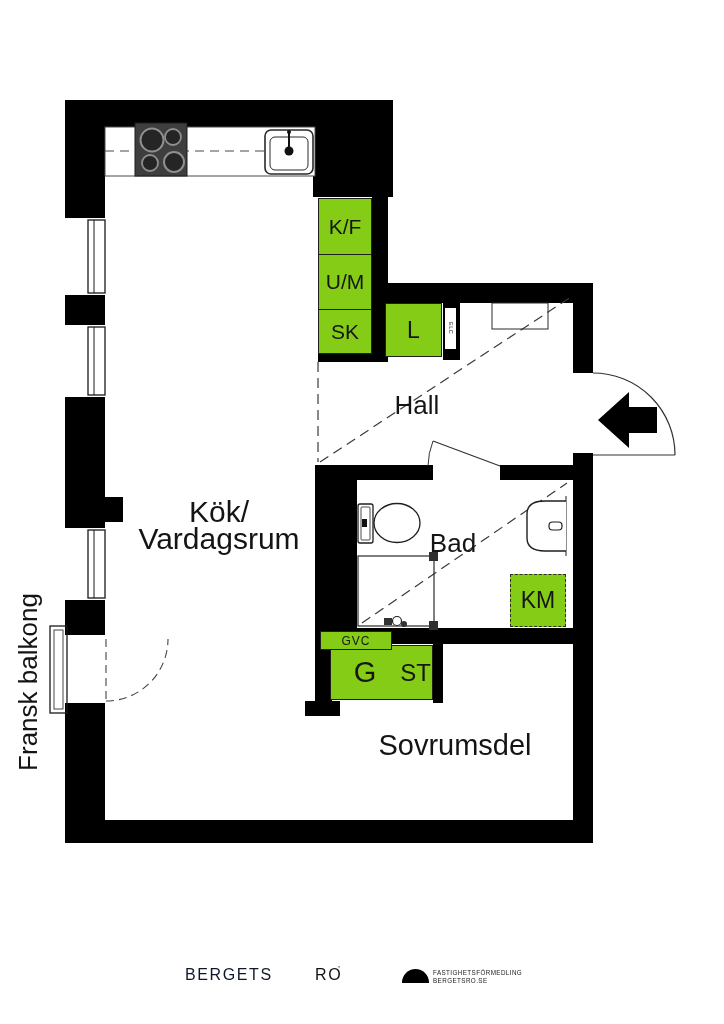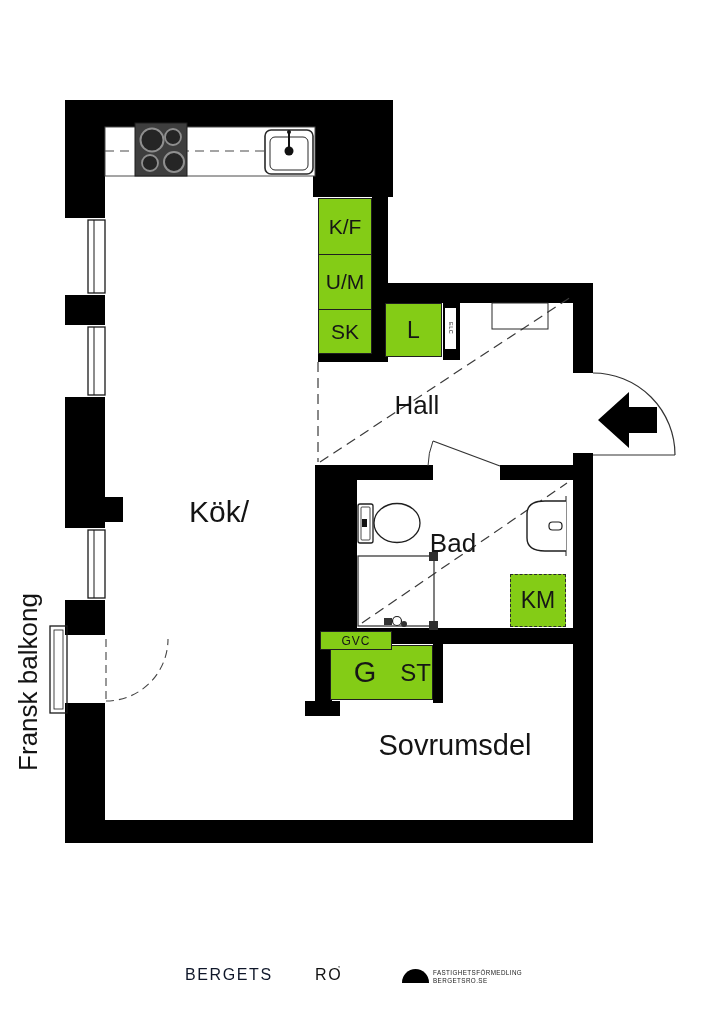--- a/index.html
+++ b/index.html
@@ -178,20 +178,21 @@
       <rect x="429" y="552" width="9" height="9" fill="#2e2e2e"></rect>
       <rect x="429" y="621" width="9" height="9" fill="#2e2e2e"></rect>
       <rect x="384" y="618" width="8" height="7" fill="#333"></rect>
       <circle cx="397" cy="621" r="4.5" fill="#fff" stroke="#222" stroke-width="1.2"></circle>
       <circle cx="404" cy="624" r="3" fill="#333"></circle>
     </g>
   </svg>
 
   <div class="lbl room-kok">
     <div>Kök/</div>
+    <div>Vardagsrum</div>
   </div>
   <div class="lbl room-hall">Hall</div>
   <div class="lbl room-bad">Bad</div>
   <div class="lbl room-sov">Sovrumsdel</div>
   <div class="lbl room-balkong">Fransk balkong</div>
 
   <div class="lbl brand-left">BERGETS</div>
   <div class="lbl brand-right">RO</div>
   <div class="lbl brand-tick">’</div>
   <div class="logo-dome"></div>

